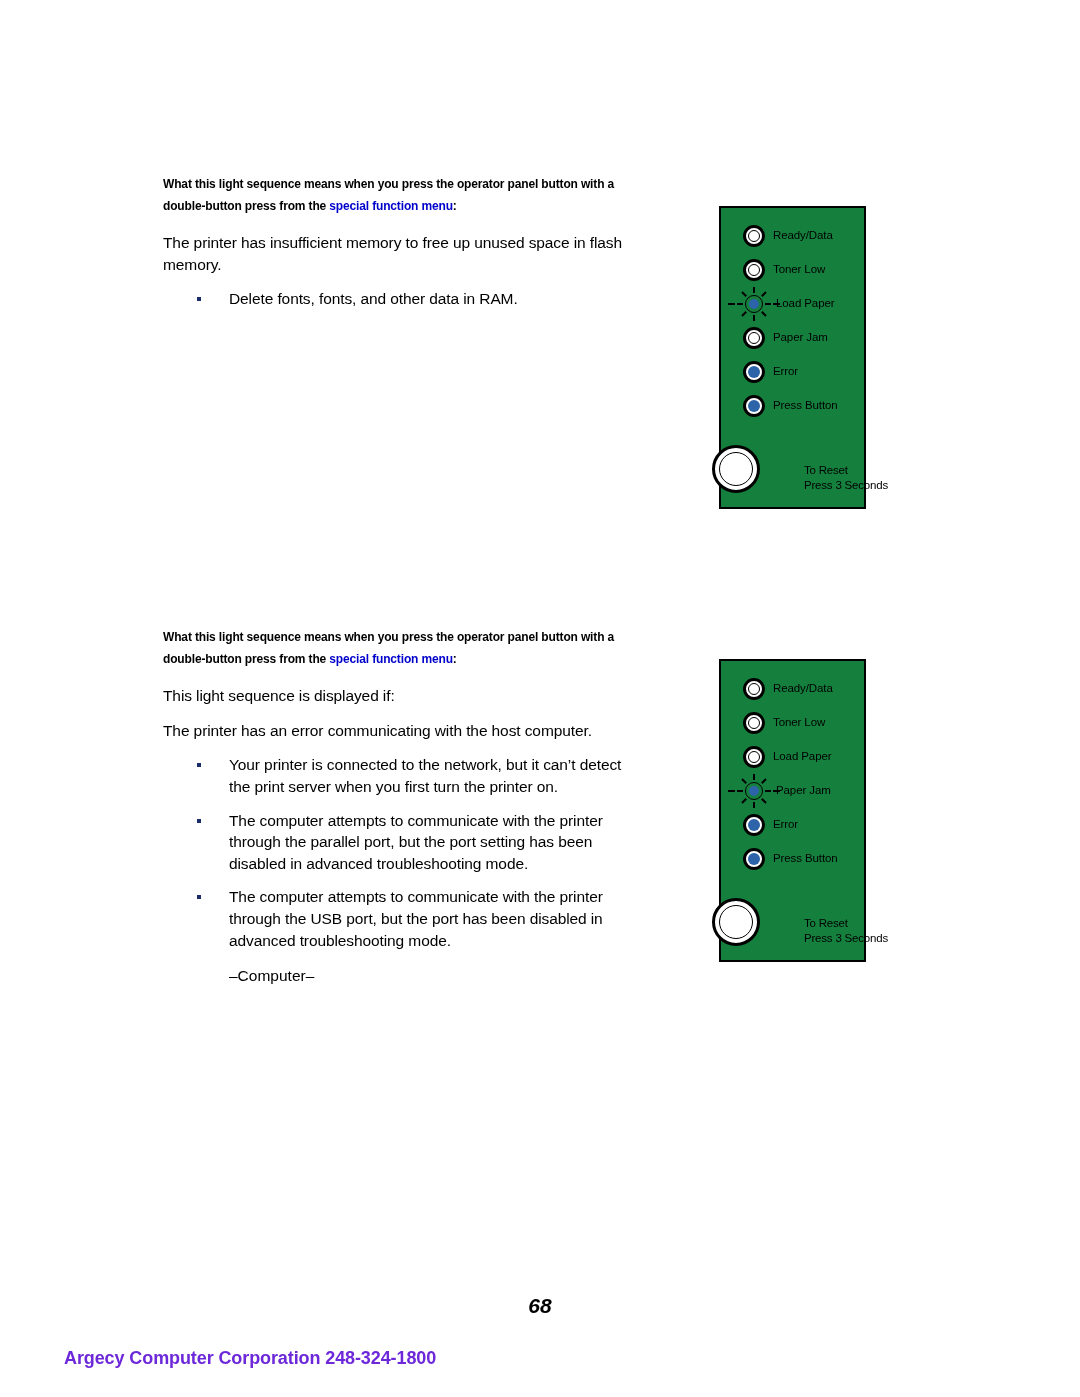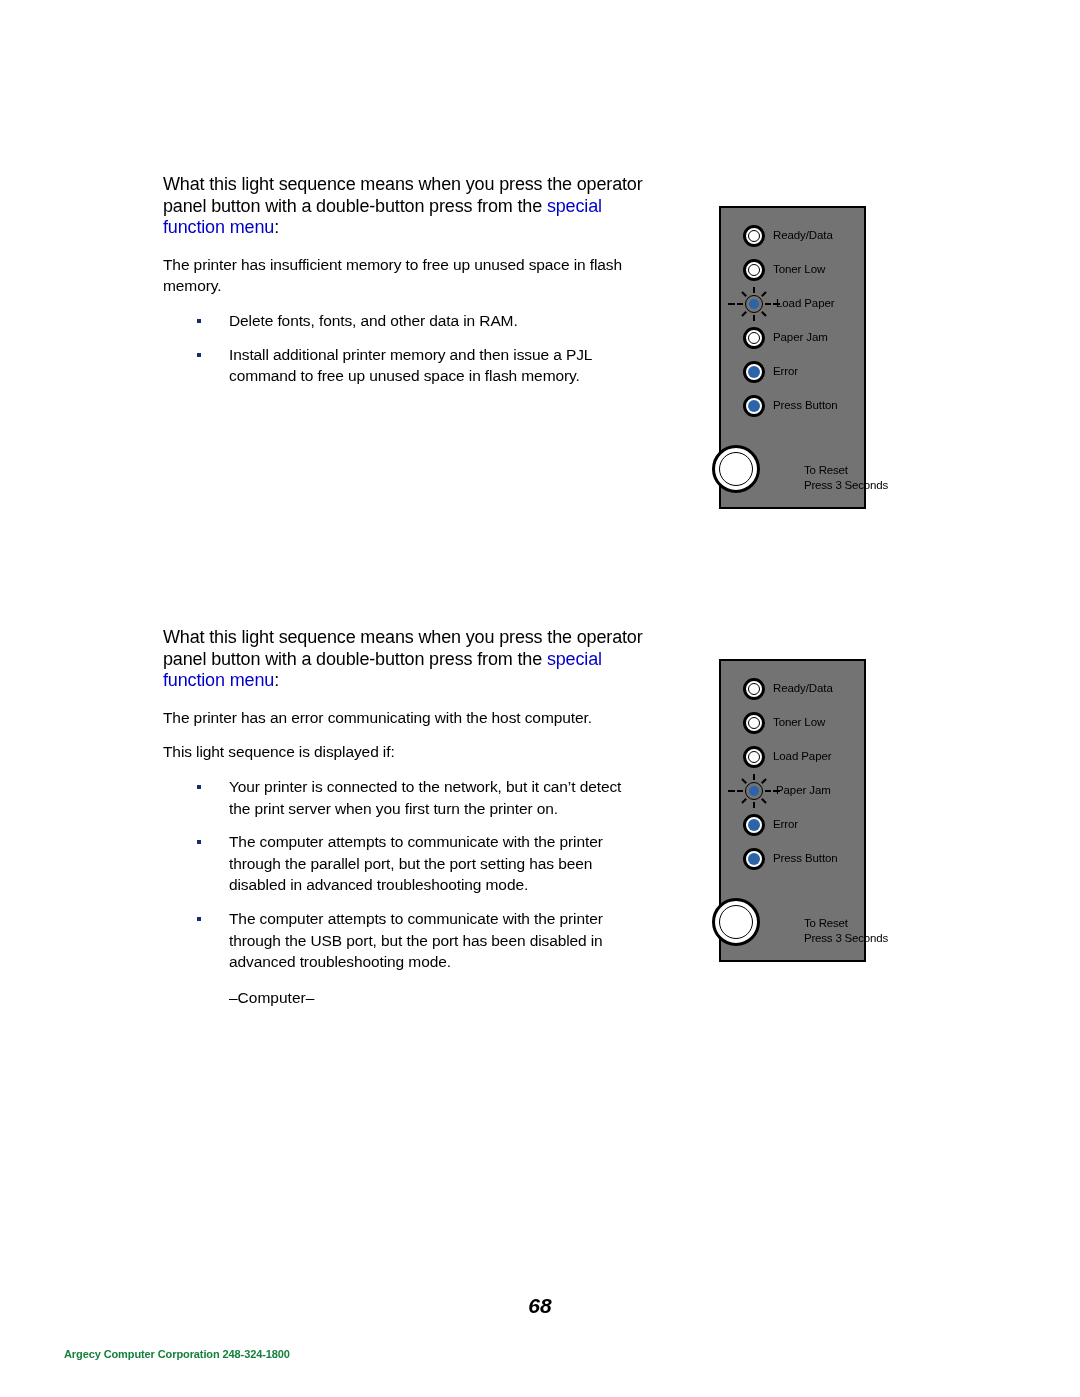--- a/index.html
+++ b/index.html
@@ -15,22 +15,22 @@
     color: #000000;
     overflow: hidden;
   }
 
   
   .section { position: absolute; left: 163px; width: 480px; }
   #section-1 { top: 174px; }
   #section-2 { top: 627px; }
 
   .heading {
-    font-size: 18px;
-    font-weight: normal;
+    font-size: 12px;
+    font-weight: bold;
     line-height: 21.6px;
     letter-spacing: -0.15px;
     margin: 0 0 15px 0;
   }
   .heading .link {
     color: #0000cc;
   }
 
   .para {
     font-size: 15.5px;
@@ -74,21 +74,21 @@
     line-height: 21.6px;
     padding-left: 66px;
     margin-top: 14px;
   }
 
   
   .panel {
     position: absolute;
     width: 147px;
     border: 2px solid #000;
-    background: #737373;
+    background: #15803d;
     box-sizing: border-box;
   }
   #panel-1 { left: 719px; top: 206px; height: 303px; }
   #panel-2 { left: 719px; top: 659px; height: 303px; }
 
   .led-row {
     position: absolute;
     left: 0;
     width: 100%;
     height: 34px;
@@ -237,39 +237,38 @@
     width: 1080px;
     text-align: center;
     font-size: 21px;
     font-weight: bold;
     font-style: italic;
   }
   #footer-watermark {
     position: absolute;
     left: 64px;
     top: 1348px;
-    font-size: 11px;
+    font-size: 18px;
     font-weight: bold;
     letter-spacing: -0.1px;
-    color: #15803d;
+    color: #6d28d9;
     white-space: nowrap;
   }
 </style>
 </head>
 <body>
 
 <div class="section" id="section-1">
   <p class="heading"><span>What this light sequence means when you press the operator panel button with a double-button press from the </span><span class="link">special function menu</span><span>:</span></p>
 
   <p class="para">The printer has insufficient memory to free up unused space in flash memory.</p>
 
 
   <ul class="bullets">
     <li><span class="dot"></span><span>Delete fonts, fonts, and other data in RAM.</span></li>
-    <li><span class="dot"></span><span>Install additional printer memory and then issue a PJL command to free up unused space in flash memory.</span></li>
   </ul>
 </div>
 
 <div class="panel" id="panel-1">
 
   <div class="led-row" style="top:12px;">
     <span class="led off">
         <span class="ring"></span>
         <span class="core"></span>
       </span>
@@ -333,22 +332,22 @@
     </div>
   <div class="reset-text">
     <div>To Reset</div>
     <div>Press 3 Seconds</div>
   </div>
 </div>
 
 <div class="section" id="section-2">
   <p class="heading"><span>What this light sequence means when you press the operator panel button with a double-button press from the </span><span class="link">special function menu</span><span>:</span></p>
 
+  <p class="para">This light sequence is displayed if:</p>
   <p class="para">The printer has an error communicating with the host computer.</p>
-  <p class="para">This light sequence is displayed if:</p>
 
   <ul class="bullets">
     <li><span class="dot"></span><span>Your printer is connected to the network, but it can’t detect the print server when you first turn the printer on.</span></li>
     <li><span class="dot"></span><span>The computer attempts to communicate with the printer through the parallel port, but the port setting has been disabled in advanced troubleshooting mode.</span></li>
     <li><span class="dot"></span><span>The computer attempts to communicate with the printer through the USB port, but the port has been disabled in advanced troubleshooting mode.</span></li>
   </ul>
 
   <div class="continued">–Computer–</div>
 </div>
 

